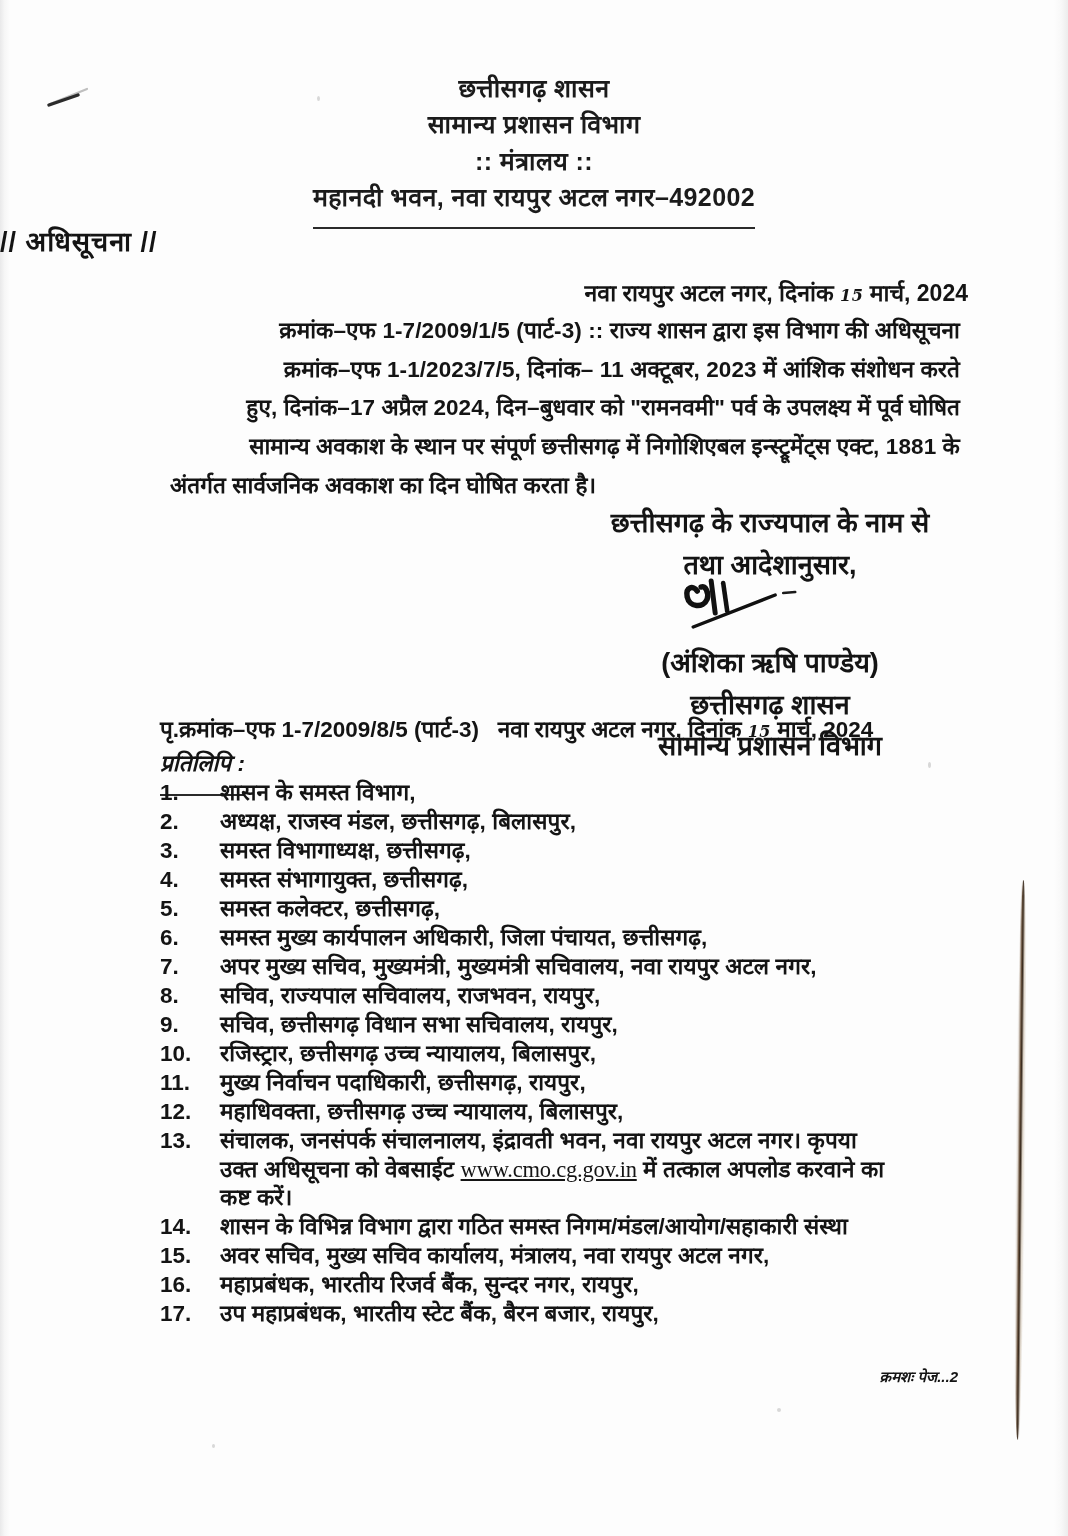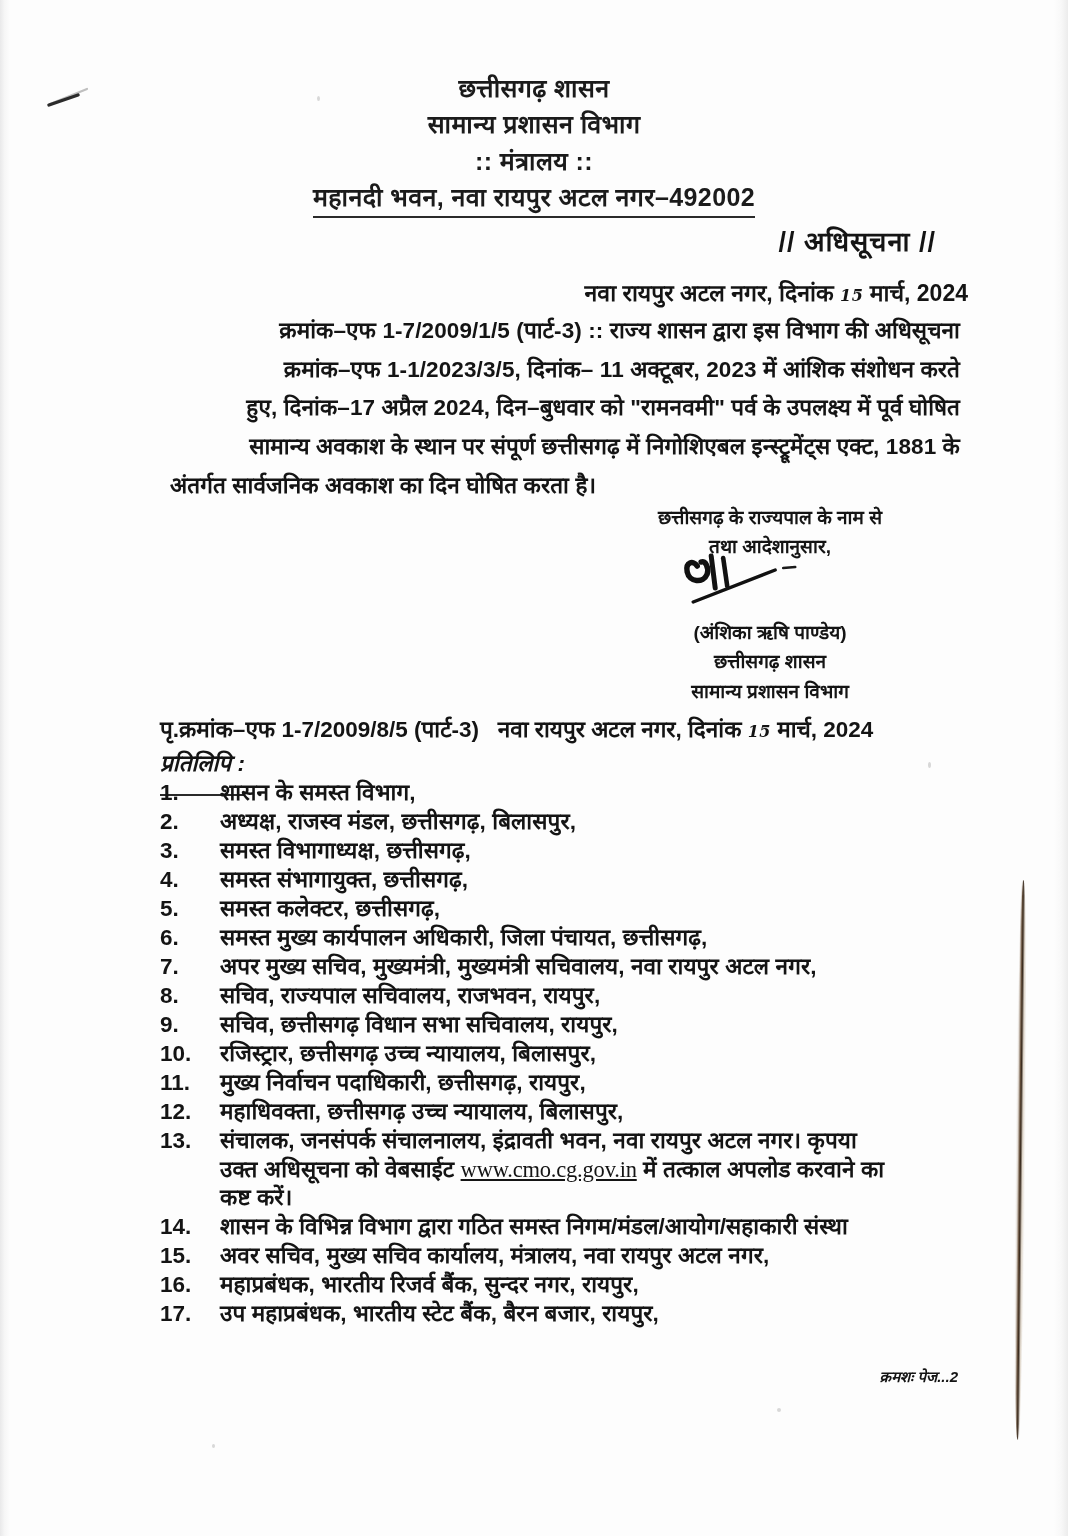--- a/index.html
+++ b/index.html
@@ -100,29 +100,29 @@
   }
   .header-block .hline {
     font-size: 25px;
     font-weight: 700;
     letter-spacing: 0.4px;
     color: #1b1b1b;
   }
   .header-block .hline.addr {
     display: inline-block;
     border-bottom: 2px solid #2a2a2a;
-    padding-bottom: 1px;
+    padding-bottom: 12px;
   }
 
   .notif-title {
     position: absolute;
     left: 0;
     top: 222px;
     width: 936px;
-    text-align: right;
+    text-align: left;
     font-size: 27px;
     font-weight: 700;
     letter-spacing: 1px;
   }
 
   .place-date {
     position: absolute;
     right: 100px;
     top: 276px;
     font-size: 23px;
@@ -150,21 +150,21 @@
   }
   .body-para .ln { display: block; white-space: nowrap; }
   .body-para .ln.j { display: flex; justify-content: flex-end; }
 
   .signblock {
     position: absolute;
     right: 88px;
     top: 503px;
     width: 420px;
     text-align: center;
-    font-size: 19px;
+    font-size: 27px;
     font-weight: 700;
     line-height: 1.55;
   }
   .signblock .sig-space {
     position: relative;
     height: 56px;
   }
   .sig-svg {
     position: absolute;
     left: 50%;
@@ -271,21 +271,21 @@
       <span>नवा रायपुर अटल नगर, दिनांक</span>
       <span class="hand">15</span>
       <span>मार्च, 2024</span>
     </div>
 
     <div class="body-para">
       <span class="ln j">
           <span>क्रमांक–एफ 1-7/2009/1/5 (पार्ट-3) :: राज्य शासन द्वारा इस विभाग की अधिसूचना</span>
         </span>
       <span class="ln j">
-          <span>क्रमांक–एफ 1-1/2023/3/5, दिनांक– 11 अक्टूबर, 2023 में आंशिक संशोधन करते</span>
+          <span>क्रमांक–एफ 1-1/2023/7/5, दिनांक– 11 अक्टूबर, 2023 में आंशिक संशोधन करते</span>
         </span>
       <span class="ln j">
           <span>हुए, दिनांक–17 अप्रैल 2024, दिन–बुधवार को "रामनवमी" पर्व के उपलक्ष्य में पूर्व घोषित</span>
         </span>
       <span class="ln j">
           <span>सामान्य अवकाश के स्थान पर संपूर्ण छत्तीसगढ़ में निगोशिएबल इन्स्ट्रूमेंट्स एक्ट, 1881 के</span>
         </span>
       <span class="ln">अंतर्गत सार्वजनिक अवकाश का दिन घोषित करता है।</span>
     </div>
 

